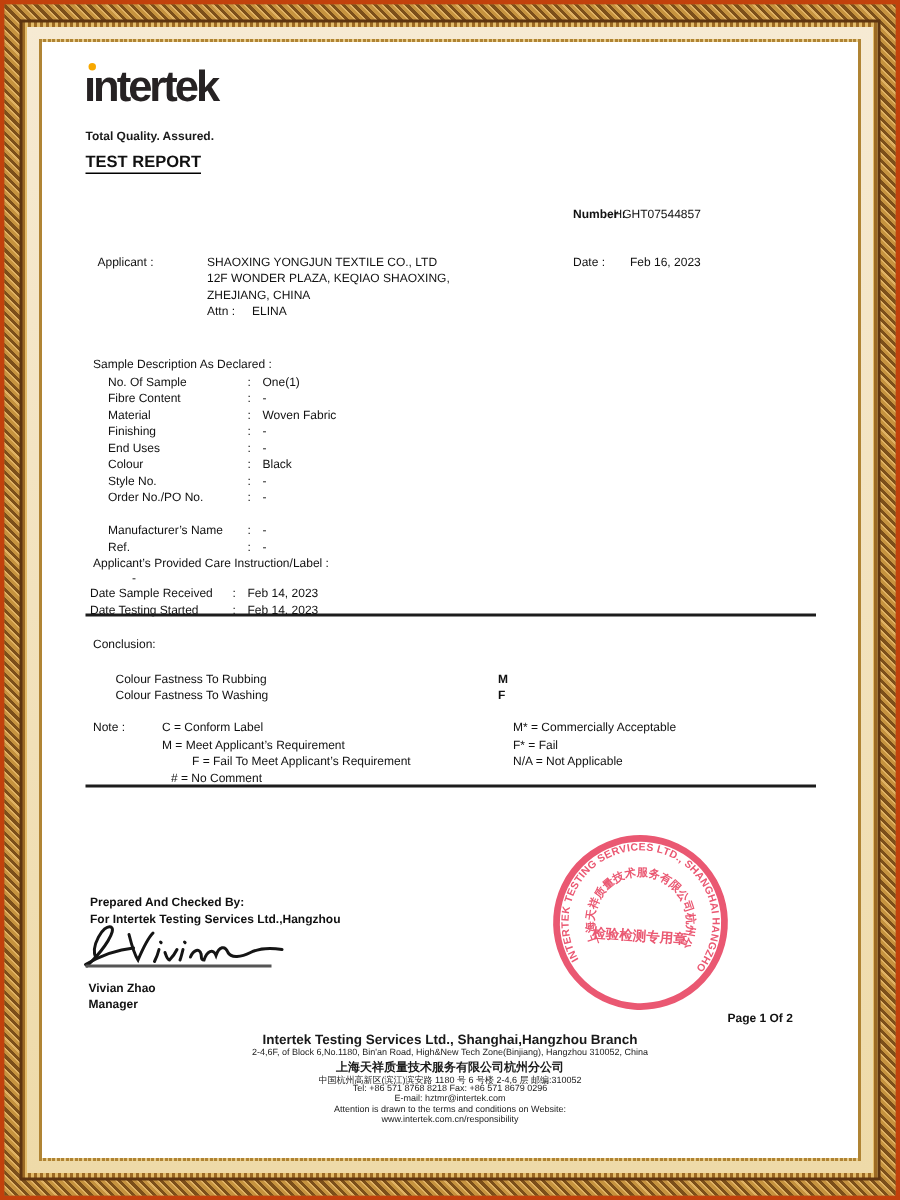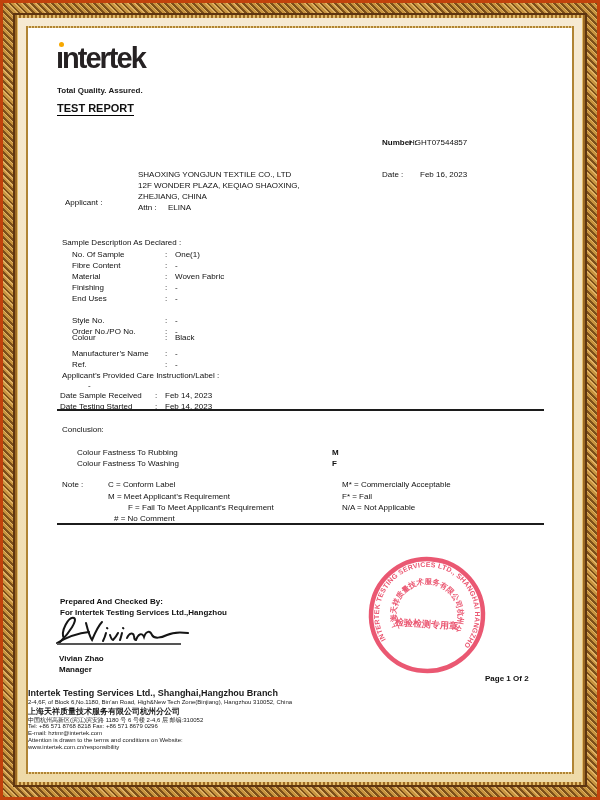--- a/index.html
+++ b/index.html
@@ -38,21 +38,21 @@
   .srow .c::before { content:":"; }
   .srow .v { position:absolute; left:147px; }
 
   .hline { position:absolute; left:29px; width:487px; height:2px; background:#1c1c1c; }
 
   .note-l { position:absolute; left:80px; }
   .note-r { position:absolute; left:314px; }
 
   .sig-line { position:absolute; left:29px; top:615px; width:124px; height:1.5px; background:#555; }
 
-  .footer { position:absolute; left:0; width:544px; color:#1a1a1a; }
+  .footer { position:absolute; left:0; width:544px; text-align:center; color:#1a1a1a; }
   .f-title { font-size:9px; font-weight:bold; }
   .f-sm { font-size:6px; }
   .f-cn { font-size:8px; font-weight:bold; }
 
   .stamp { position:absolute; left:337px; top:525px; width:124px; height:124px;
            opacity:.88; transform:rotate(4deg); }
 </style>
 </head>
 <body>
 
@@ -70,21 +70,21 @@
   <div class="logo-dot"></div>
   <div class="abs tagline" style="left:29px; top:58px;">Total Quality. Assured.</div>
 
   <div class="abs title" style="left:29px; top:74px;">TEST REPORT</div>
 
   <div class="abs" style="left:354px; top:110px;font-weight:bold;">Number :</div>
   <div class="abs" style="left:381px; top:110px;">HGHT07544857</div>
   <div class="abs" style="left:354px; top:142px;">Date :</div>
   <div class="abs" style="left:392px; top:142px;">Feb 16, 2023</div>
 
-  <div class="abs" style="left:37px; top:142px;margin-top:28px;">Applicant :</div>
+  <div class="abs" style="left:37px; top:142px;">Applicant :</div>
   <div class="abs" style="left:110px; top:142px;">SHAOXING YONGJUN TEXTILE CO., LTD</div>
   <div class="abs" style="left:110px; top:153px;">12F WONDER PLAZA, KEQIAO SHAOXING,</div>
   <div class="abs" style="left:110px; top:164px;">ZHEJIANG, CHINA</div>
   <div class="abs" style="left:110px; top:175px;">Attn :</div>
   <div class="abs" style="left:140px; top:175px;">ELINA</div>
 
   <div class="abs" style="left:34px; top:210px;">Sample Description As Declared :</div>
 
   <div class="srow" style="top:222px;">
                   <span class="l">No. Of Sample</span>
@@ -104,21 +104,21 @@
   <div class="srow" style="top:255px;">
                   <span class="l">Finishing</span>
                   <span class="c"></span>
                   <span class="v">-</span>
                 </div>
   <div class="srow" style="top:266px;">
                   <span class="l">End Uses</span>
                   <span class="c"></span>
                   <span class="v">-</span>
                 </div>
-  <div class="srow" style="top:277px;margin-top:28px;">
+  <div class="srow" style="top:277px;">
                   <span class="l">Colour</span>
                   <span class="c"></span>
                   <span class="v">Black</span>
                 </div>
   <div class="srow" style="top:288px;">
                   <span class="l">Style No.</span>
                   <span class="c"></span>
                   <span class="v">-</span>
                 </div>
   <div class="srow" style="top:299px;">

